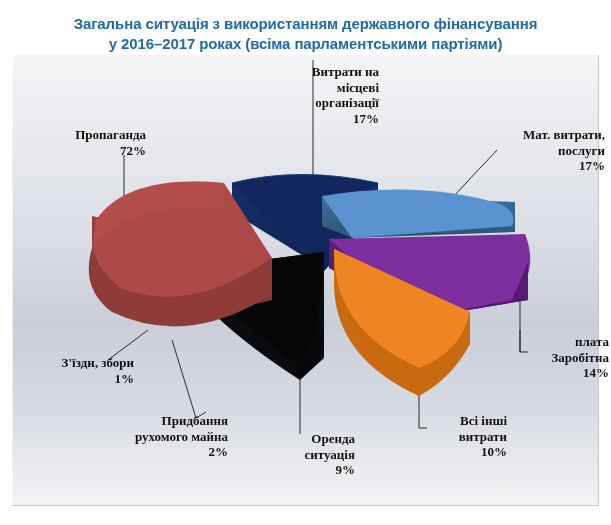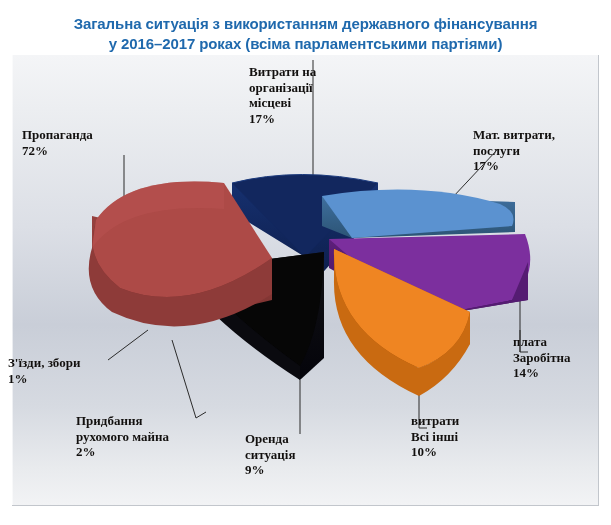--- a/index.html
+++ b/index.html
@@ -47,21 +47,21 @@
   #pie{position:absolute;left:0;top:0;width:611px;height:525px;}
 
   
   .lbl{
     position:absolute;
     font-family:"Liberation Serif",serif;
     font-weight:bold;
     font-size:13px;
     line-height:15.5px;
     color:#12100f;
-    text-align:left;
+    text-align:right;
     white-space:nowrap;
     text-shadow:0 0 1px rgba(255,255,255,.35);
   }
   .lbl span{display:block;}
 
   #lbl-local   {left:249px; top:64px;  width:130px;}
   #lbl-mat     {left:473px; top:127px; width:132px;}
   #lbl-salary  {left:513px; top:334px; width:96px;}
   #lbl-other   {left:411px; top:413px; width:96px;}
   #lbl-rent    {left:245px; top:431px; width:110px;}
@@ -175,40 +175,40 @@
       <path d="M92 216 L92 258 Q110 300 172 324 L272 300 L272 258 Z" fill="url(#g-brick)"></path>
       <path d="M224 183 Q128 174 96 220 Q82 258 120 288 Q190 316 272 258 Z" fill="#ad4a47"></path>
       <path d="M96 220 Q82 258 120 288 Q190 316 272 258 L272 294 Q188 348 112 312 Q80 288 92 248 Z" fill="#8e3b39"></path>
       <path d="M224 183 Q128 174 96 220 L92 248 Q124 202 224 209 Z" fill="#b85250" opacity="0.55"></path>
     </g>
 
   </svg>
 
   <div class="lbl" id="lbl-local">
     <span>Витрати на</span>
+    <span>місцеві</span>
     <span>організації</span>
-    <span>місцеві</span>
     <span>17%</span>
   </div>
 
   <div class="lbl" id="lbl-mat">
     <span>Мат. витрати,</span>
     <span>послуги</span>
     <span>17%</span>
   </div>
 
   <div class="lbl" id="lbl-salary">
     <span>плата</span>
     <span>Заробітна</span>
     <span>14%</span>
   </div>
 
   <div class="lbl" id="lbl-other">
+    <span>Всі інші</span>
     <span>витрати</span>
-    <span>Всі інші</span>
     <span>10%</span>
   </div>
 
   <div class="lbl" id="lbl-rent">
     <span>Оренда</span>
     <span>ситуація</span>
     <span>9%</span>
   </div>
 
   <div class="lbl" id="lbl-move">

